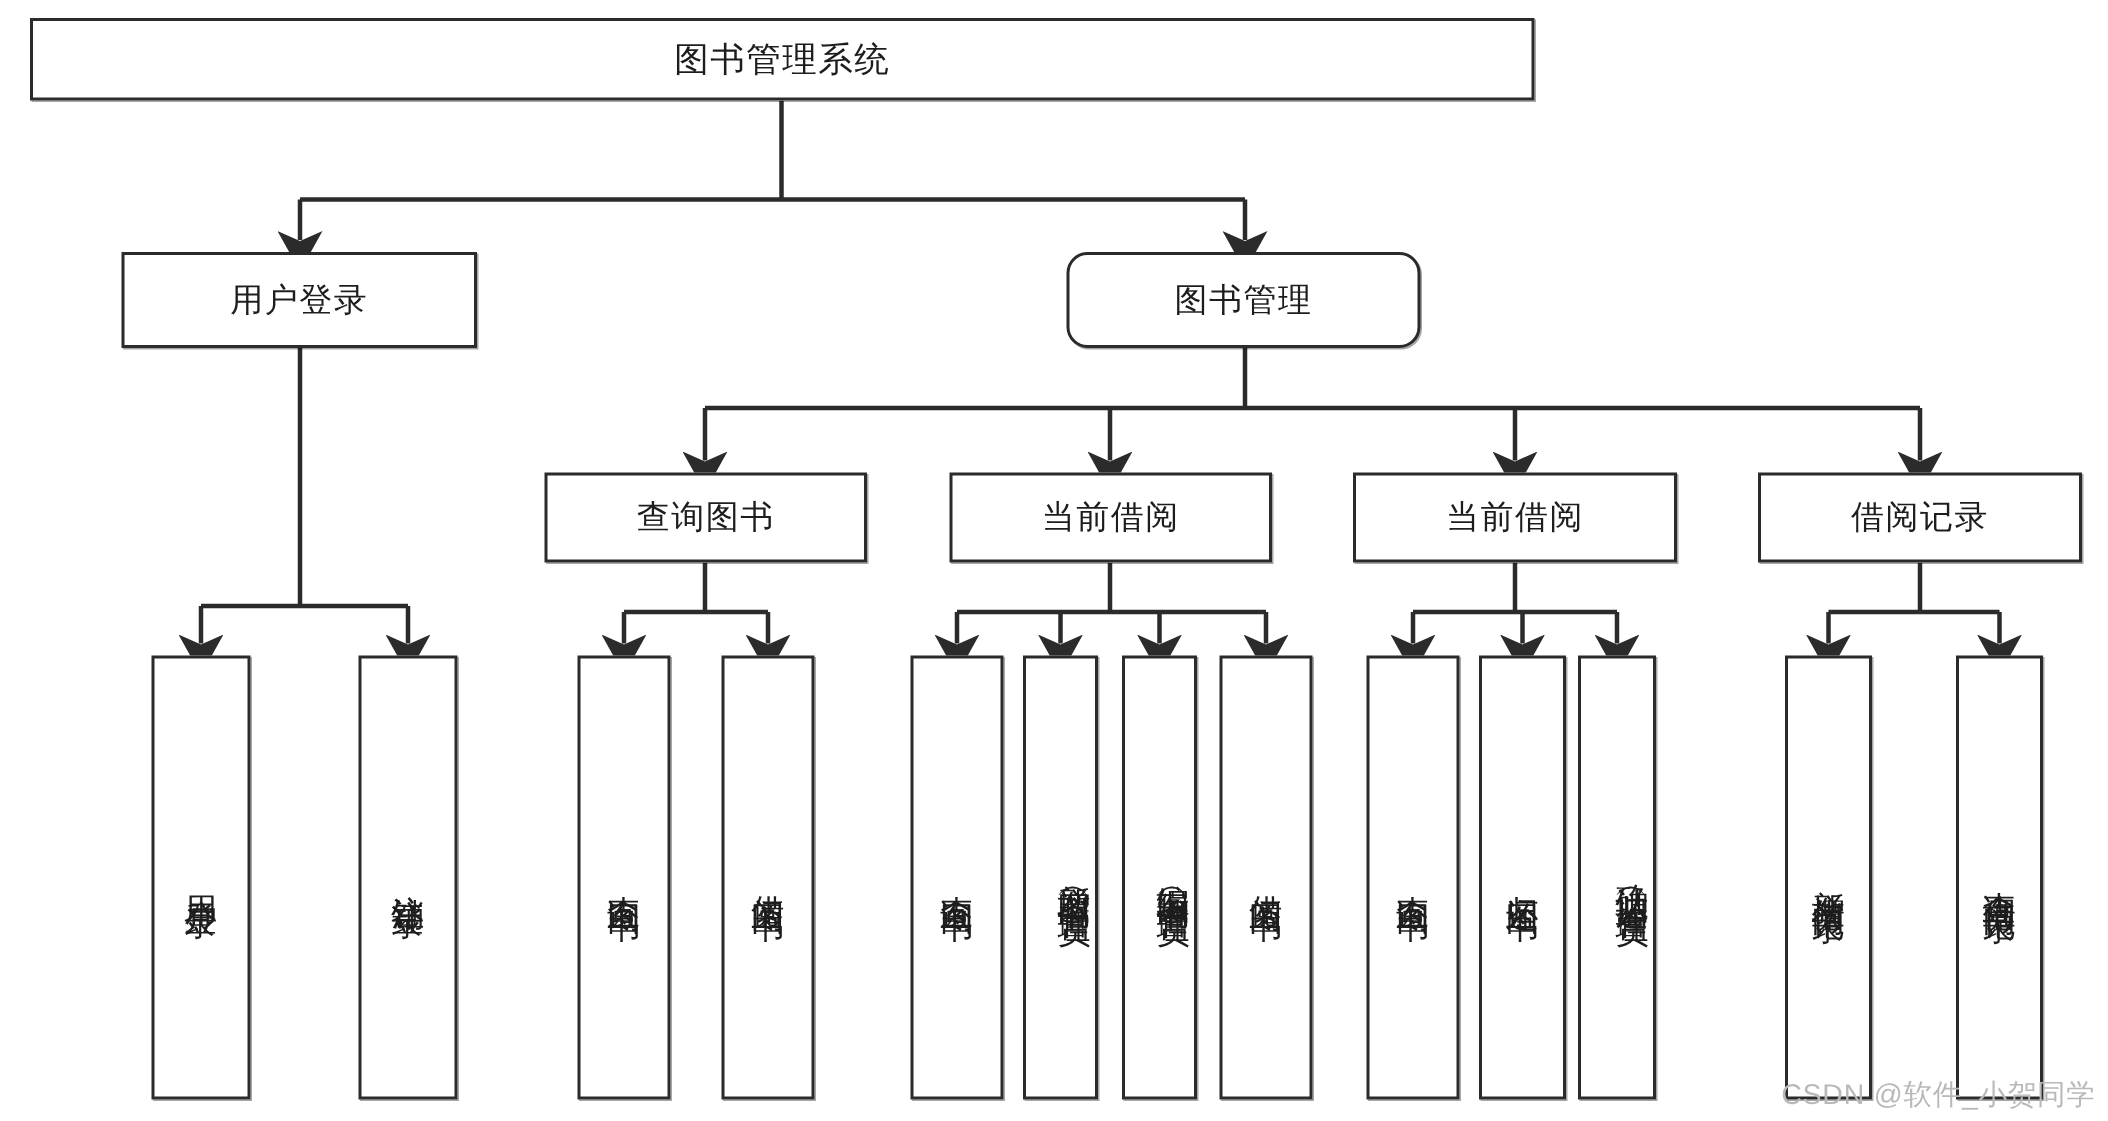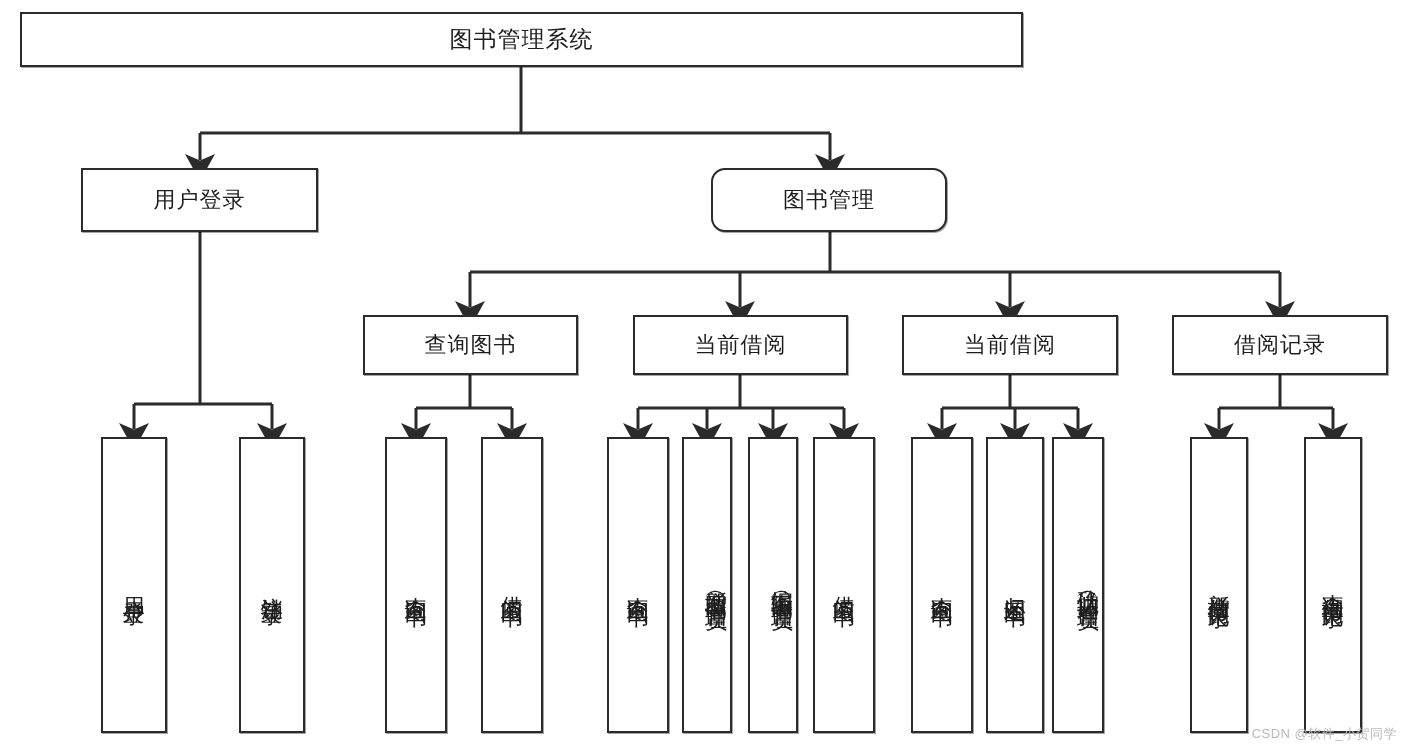--- a/index.html
+++ b/index.html
@@ -56,21 +56,21 @@
   .node-v.node-v-top {
     align-items: flex-start;
   }
   .node-root {
     font-size: 23px;
   }
   #watermark {
     position: absolute;
     right: 8px;
     bottom: 4px;
-    font-size: 13px;
+    font-size: 19px;
     color: #b9b9b9;
     white-space: nowrap;
     letter-spacing: 0.5px;
   }
 </style>
 </head>
 <body>
 
 <div id="diagram-root">
 

